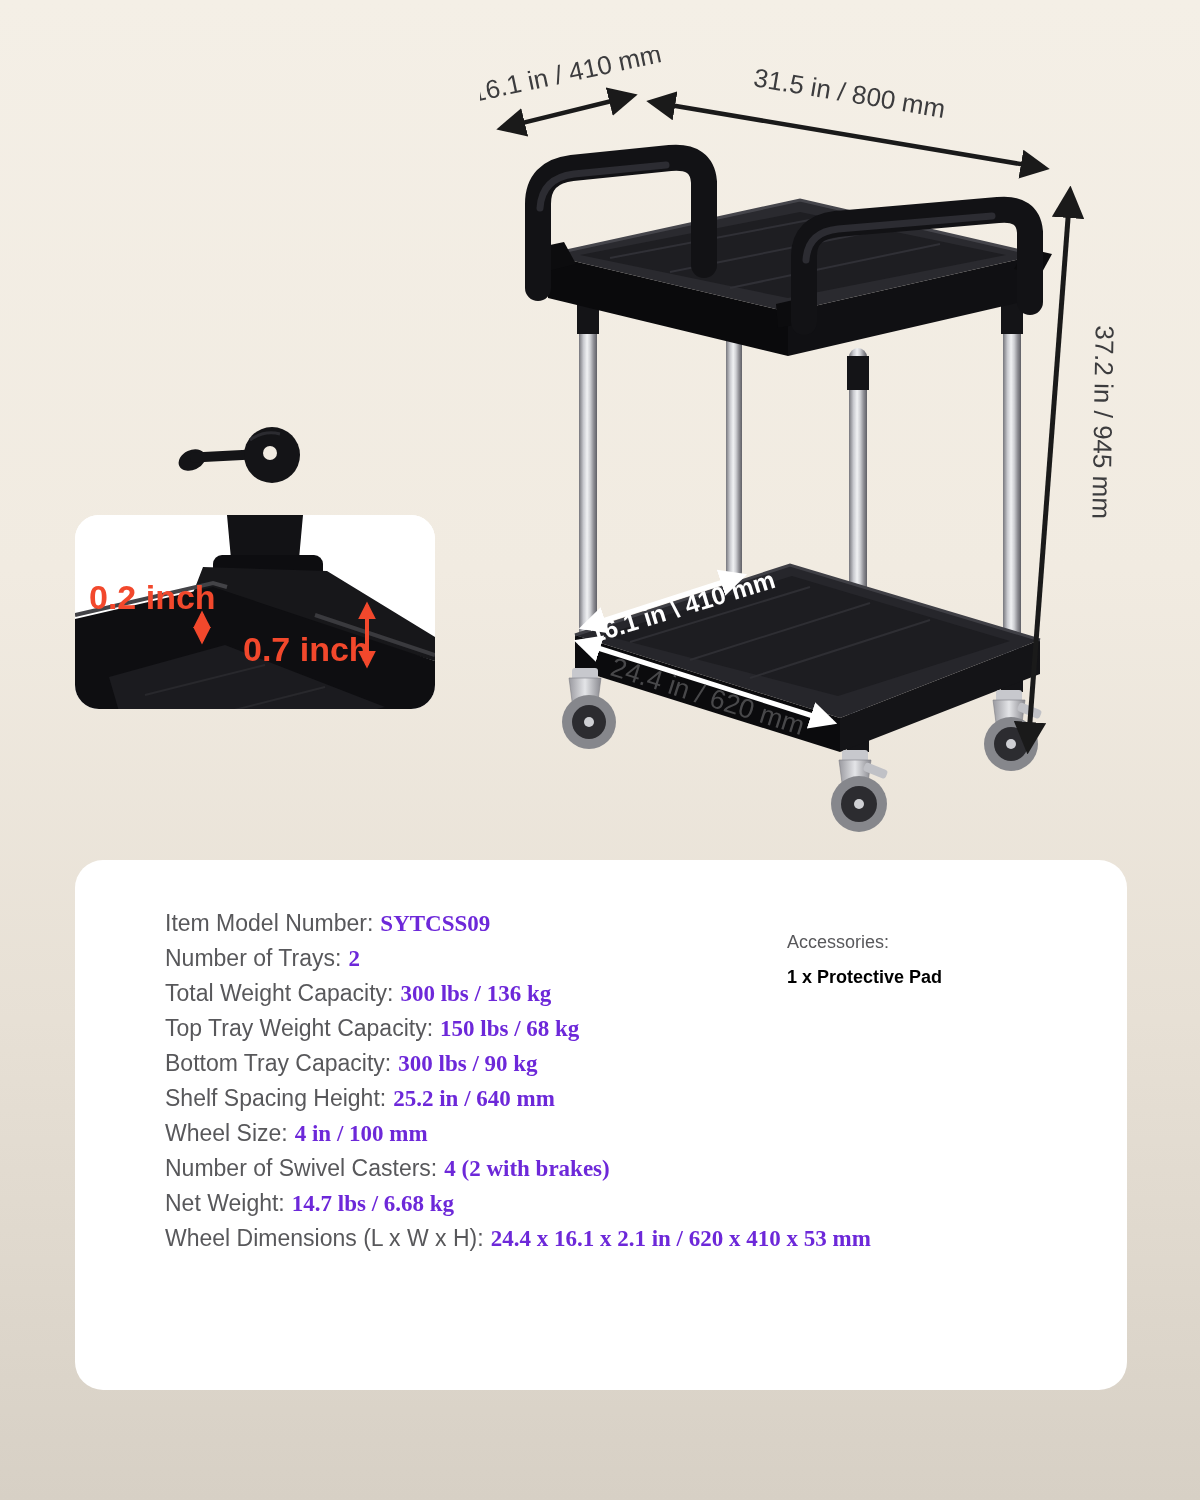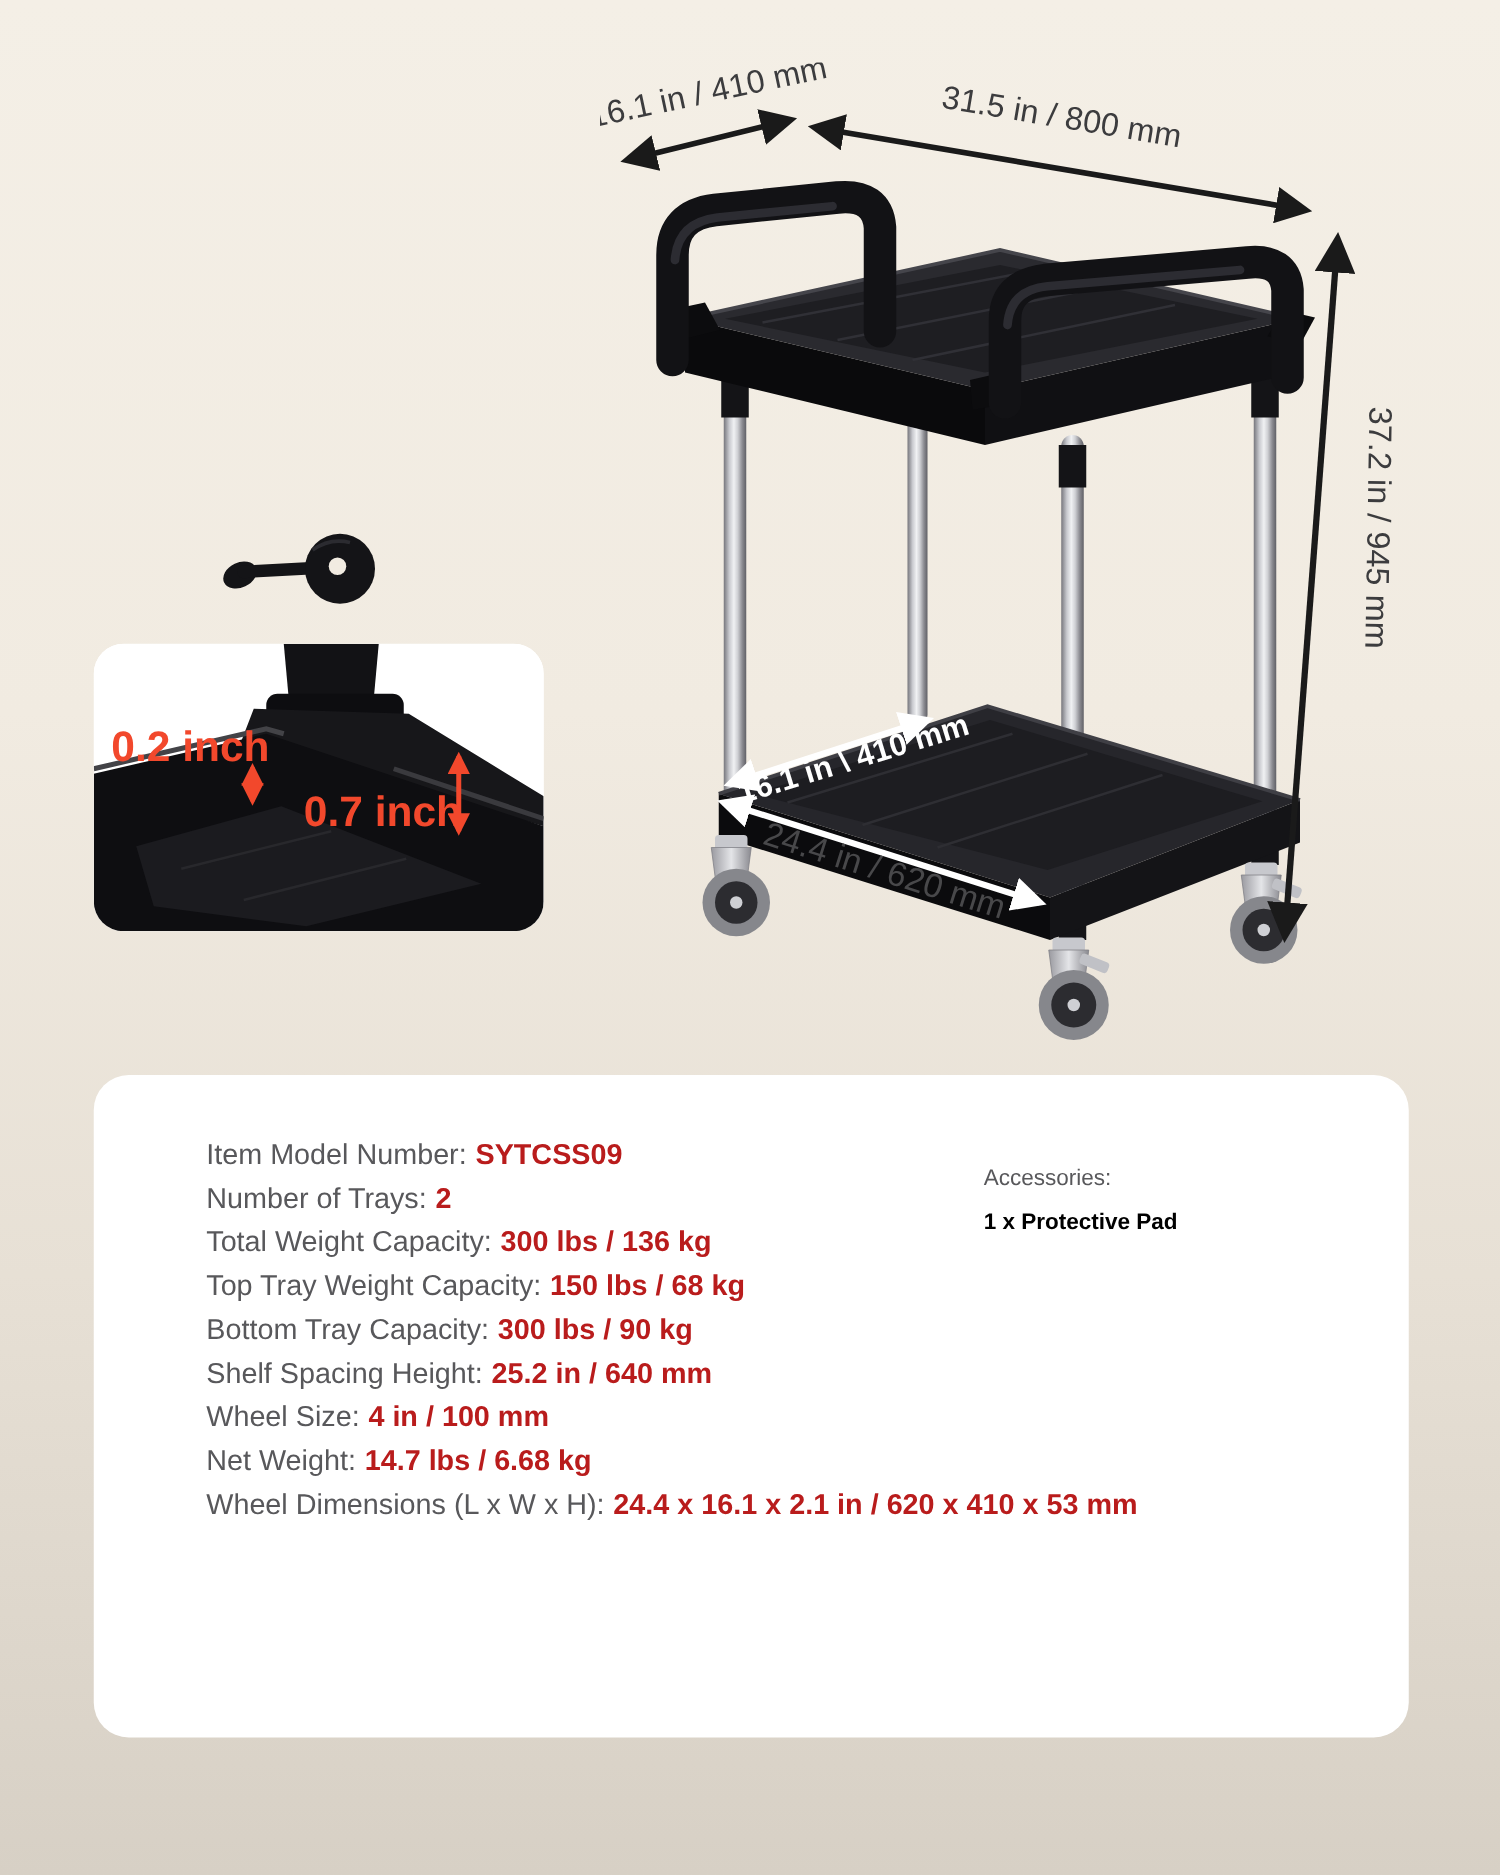--- a/index.html
+++ b/index.html
@@ -1,28 +1,28 @@
 <!DOCTYPE html>
 <html><head>
 <meta charset="utf-8">
 <style>
   html,body{margin:0;padding:0;}
   body{width:1200px;height:1500px;font-family:"Liberation Sans",sans-serif;}
   .page{position:relative;width:1200px;height:1500px;overflow:hidden;
         background:linear-gradient(180deg,#f4efe6 0%,#f1ebe1 38%,#e7e0d5 68%,#d7d0c5 100%);}
   .cart-svg{position:absolute;left:480px;top:50px;width:640px;height:810px;}
   .pad-svg{position:absolute;left:176px;top:422px;width:136px;height:68px;}
-  .inset{position:absolute;left:75px;top:515px;width:360px;height:230px;border-radius:24px;
+  .inset{position:absolute;left:75px;top:515px;width:360px;height:194px;border-radius:24px;
          overflow:hidden;background:#ffffff;}
   .spec-card{position:absolute;left:75px;top:860px;width:1052px;height:530px;background:#ffffff;
              border-radius:28px;}
   .spec-col{position:absolute;left:90px;top:46px;font-size:23px;line-height:35px;color:#58585b;}
   .acc-col{position:absolute;left:712px;top:46px;font-size:18px;line-height:35px;color:#58585b;margin-top:19px;}
   .spec-row .lbl{color:#58585b;margin-top:48px;}
-  .spec-row .val{color:#b91c1c;font-weight:bold;margin-left:7px;}
+  .spec-row .val{color:#6d28d9;font-weight:bold;margin-left:7px;font-family:Liberation Serif, serif;}
   .acc-val{color:#000000;font-weight:bold;}
   .dim-t{font-size:26px;fill:#3c3c3e;}
   .dim-tw{font-size:25px;fill:#ffffff;font-weight:bold;}
   .dim-tg{font-size:27px;fill:#48484a;}
   .red-t{font-size:34px;font-weight:bold;fill:#f2482c;}
 </style>
 </head>
 <body>
 
 <div class="page">
@@ -179,20 +179,21 @@
 
   <div class="spec-card">
     <div class="spec-col">
       <div class="spec-row"><span class="lbl">Item Model Number:</span><span class="val">SYTCSS09</span></div>
       <div class="spec-row"><span class="lbl">Number of Trays:</span><span class="val">2</span></div>
       <div class="spec-row"><span class="lbl">Total Weight Capacity:</span><span class="val">300 lbs / 136 kg</span></div>
       <div class="spec-row"><span class="lbl">Top Tray Weight Capacity:</span><span class="val">150 lbs / 68 kg</span></div>
       <div class="spec-row"><span class="lbl">Bottom Tray Capacity:</span><span class="val">300 lbs / 90 kg</span></div>
       <div class="spec-row"><span class="lbl">Shelf Spacing Height:</span><span class="val">25.2 in / 640 mm</span></div>
       <div class="spec-row"><span class="lbl">Wheel Size:</span><span class="val">4 in / 100 mm</span></div>
+      <div class="spec-row"><span class="lbl">Number of Swivel Casters:</span><span class="val">4 (2 with brakes)</span></div>
       <div class="spec-row"><span class="lbl">Net Weight:</span><span class="val">14.7 lbs / 6.68 kg</span></div>
       <div class="spec-row"><span class="lbl">Wheel Dimensions (L x W x H):</span><span class="val">24.4 x 16.1 x 2.1 in / 620 x 410 x 53 mm</span></div>
     </div>
     <div class="acc-col">
       <div class="acc-lbl">Accessories:</div>
       <div class="acc-val">1 x Protective Pad</div>
     </div>
   </div>
 
 </div>

